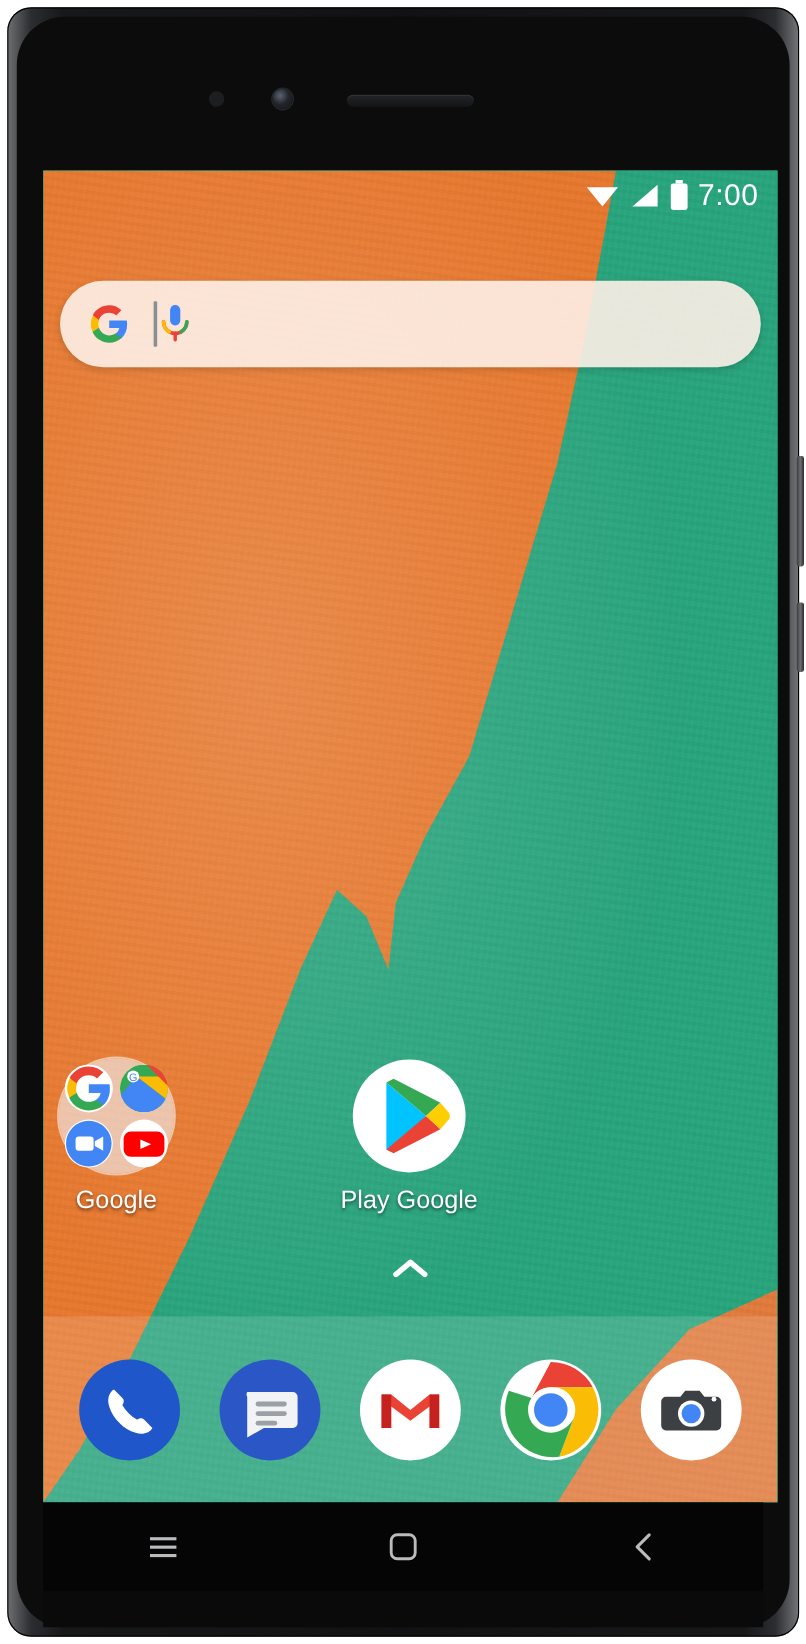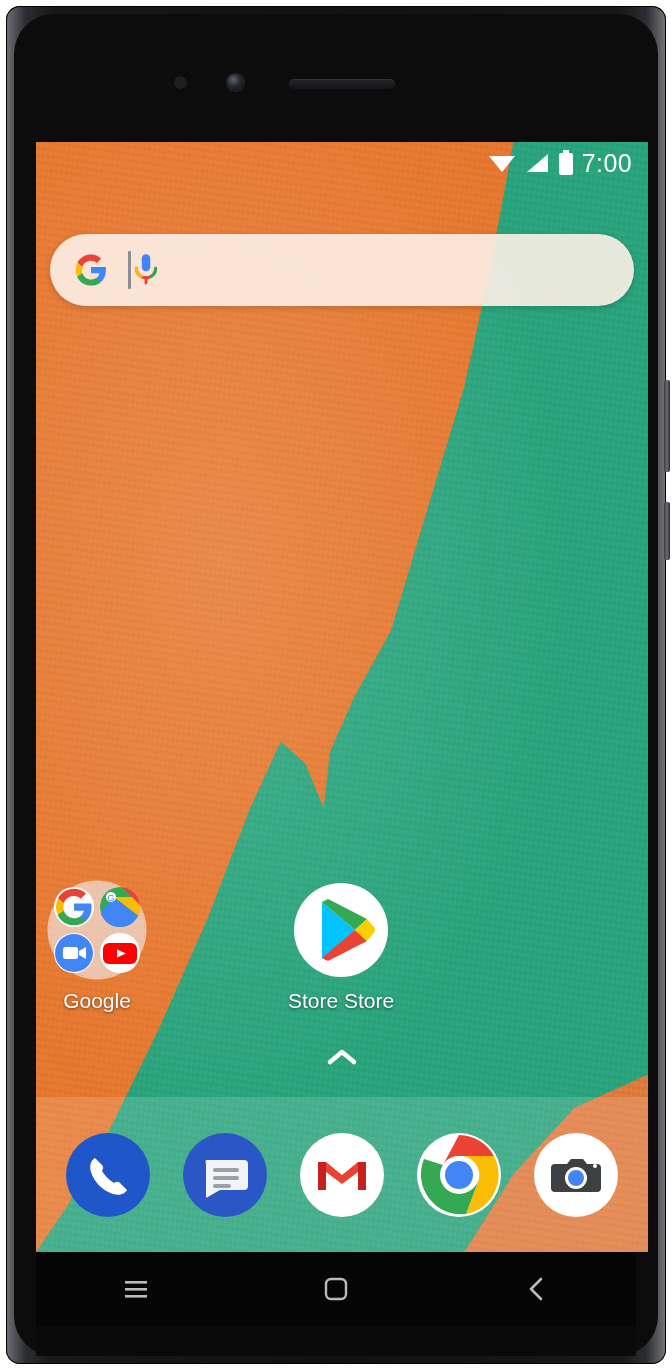--- a/index.html
+++ b/index.html
@@ -5,21 +5,21 @@
   * { margin:0; padding:0; box-sizing:border-box; }
   html,body{
     width:672px; height:1370px; overflow:hidden;
     background:#ffffff;
     font-family:"Liberation Sans", sans-serif;
   }
 
   
   #phone{
     position:absolute; left:6px; top:6px; width:660px; height:1358px;
-    border-radius:14px;
+    border-radius:20px;
     background:
       linear-gradient(90deg,#6e7073 0%,#2c2d30 3%,#17181a 7%,#121214 50%,#17181a 93%,#2c2d30 97%,#75777a 100%);
     box-shadow:0 0 0 1px #000 inset;
   }
   #phone-inner{
     position:absolute; left:8px; top:8px; right:8px; bottom:8px;
     border-radius:40px;
     background:#0c0c0d;
   }
 
@@ -289,21 +289,21 @@
       <div class="app">
         <div class="app-icon">
           <svg viewBox="0 0 96 96" width="96" height="96">
             <circle cx="48" cy="48" r="47" fill="#fff"></circle>
             <path d="M29 20 L29 76 L33 78 L62 48 Z" fill="#00C3FF"></path>
             <path d="M29 20 L62 48 L74 37 L35 17 Z" fill="#34A853"></path>
             <path d="M29 76 L62 48 L74 59 L35 79 Z" fill="#EA4335"></path>
             <path d="M62 48 L74 37 L80 44 A5 5 0 0 1 80 52 L74 59 Z" fill="#FFCE00"></path>
           </svg>
         </div>
-        <span class="app-label">Store Store</span>
+        <span class="app-label">Play Google</span>
       </div>
     </div>
 
     <div id="drawer-arrow">
       <svg width="32" height="20" viewBox="0 0 32 20">
         <path d="M4 15 L16 5 L28 15" fill="none" stroke="#fff" stroke-width="4.5" stroke-linecap="round" stroke-linejoin="round"></path>
       </svg>
     </div>
 
     <div id="dock">

